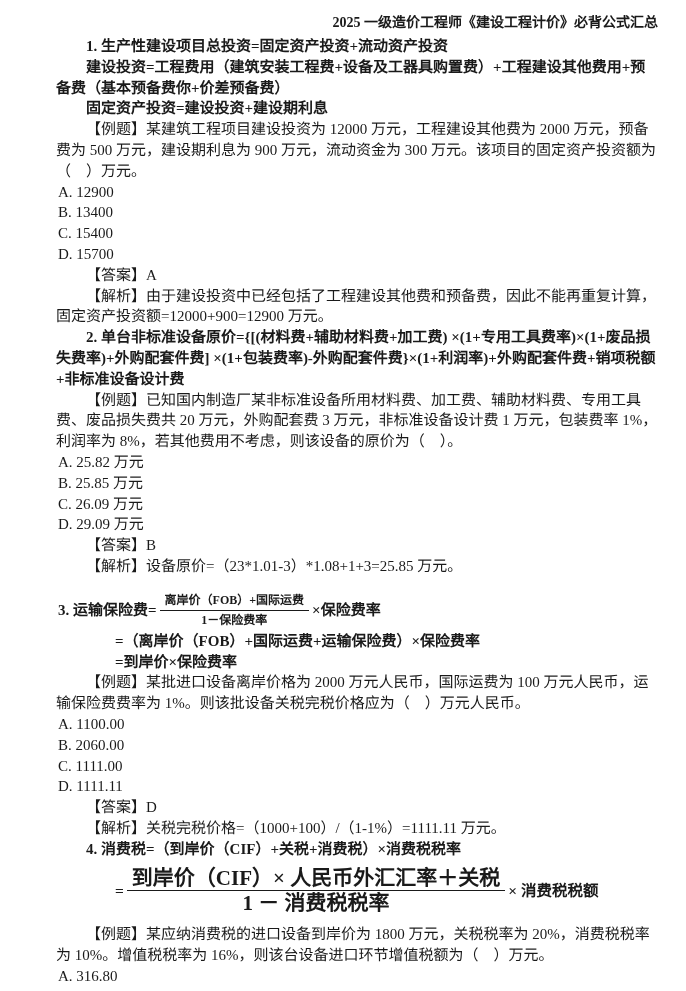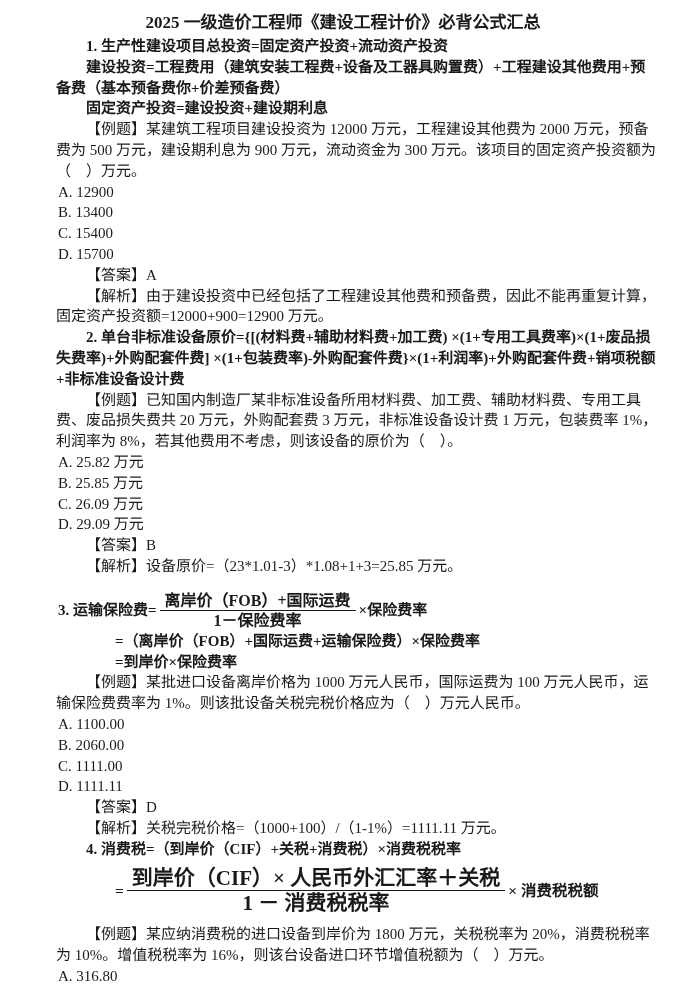--- a/index.html
+++ b/index.html
@@ -15,22 +15,22 @@
   .page {
     box-sizing: border-box;
     width: 686px;
     min-height: 991px;
     padding: 12px 28px 24px 28px;
     font-size: 15px;
     line-height: 20.8px;
   }
   .title {
     margin: 0 0 2px 0;
-    text-align: center;
-    font-size: 17px;
+    text-align: right;
+    font-size: 14px;
     font-weight: bold;
     line-height: 22px;
   }
   p { margin: 0; }
   .indent { text-indent: 2em; margin-left: 28px; }
   .bold { font-weight: bold; }
   .option { text-indent: 2em; }
   
   .formula-row {
     display: flex;
@@ -55,21 +55,21 @@
   .frac .num {
     display: block;
     border-bottom: 1.6px solid #1a1a1a;
     padding: 0 5px 2px 5px;
   }
   .frac .den {
     display: block;
     padding-top: 2px;
   }
   .frac-small {
-    font-size: 16px;
+    font-size: 12px;
     line-height: 15px;
   }
   .frac-big {
     font-size: 21px;
     line-height: 20px;
   }
   .sub-line {
     font-weight: bold;
     padding-left: 87px;
   }
@@ -104,21 +104,21 @@
   <div class="formula-row s3-row">
     <span>3. 运输保险费=</span>
     <span class="frac frac-small">
       <span class="num">离岸价（FOB）+国际运费</span>
       <span class="den">1－保险费率</span>
     </span>
     <span>×保险费率</span>
   </div>
   <p class="sub-line">=（离岸价（FOB）+国际运费+运输保险费）×保险费率</p>
   <p class="sub-line">=到岸价×保险费率</p>
-  <p class="indent">【例题】某批进口设备离岸价格为 1000 万元人民币，国际运费为 100 万元人民币，运输保险费费率为 1%。则该批设备关税完税价格应为（　）万元人民币。</p>
+  <p class="indent">【例题】某批进口设备离岸价格为 2000 万元人民币，国际运费为 100 万元人民币，运输保险费费率为 1%。则该批设备关税完税价格应为（　）万元人民币。</p>
   <p class="option">A. 1100.00</p>
   <p class="option">B. 2060.00</p>
   <p class="option">C. 1111.00</p>
   <p class="option">D. 1111.11</p>
   <p class="indent">【答案】D</p>
   <p class="indent">【解析】关税完税价格=（1000+100）/（1-1%）=1111.11 万元。</p>
 
   <p class="bold indent">4. 消费税=（到岸价（CIF）+关税+消费税）×消费税税率</p>
   <div class="formula-row s4-row">
     <span>=</span>

